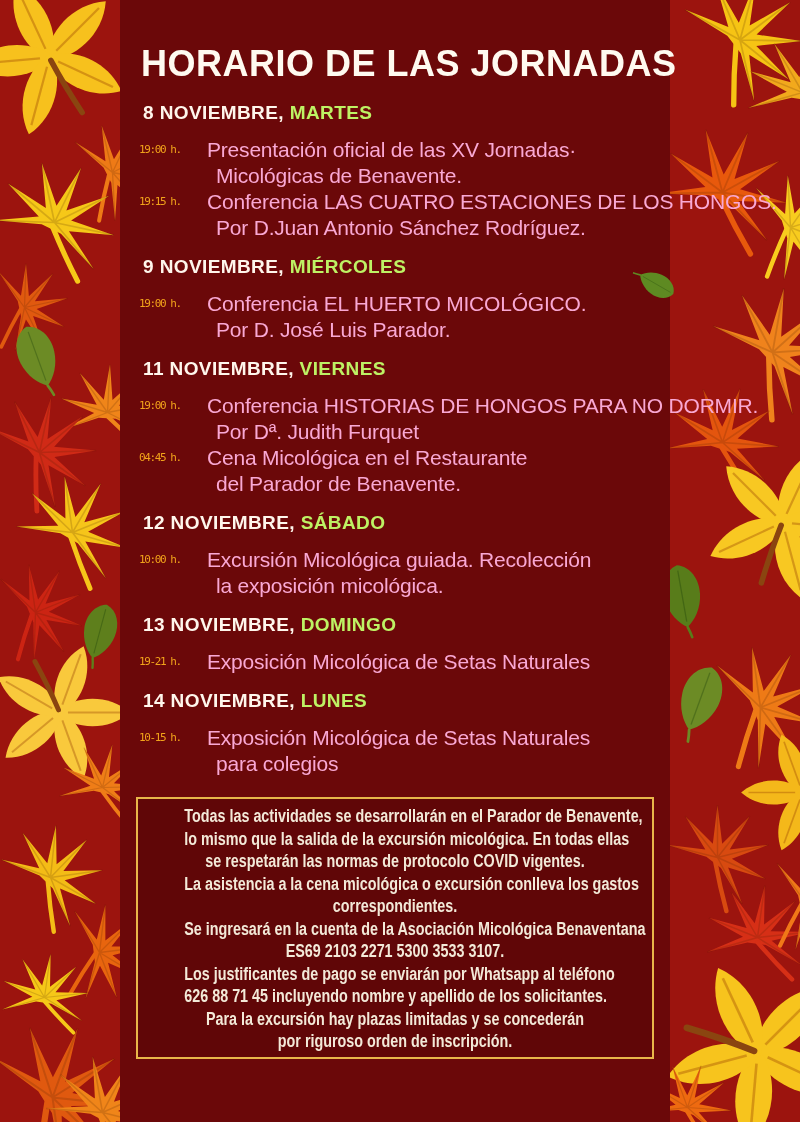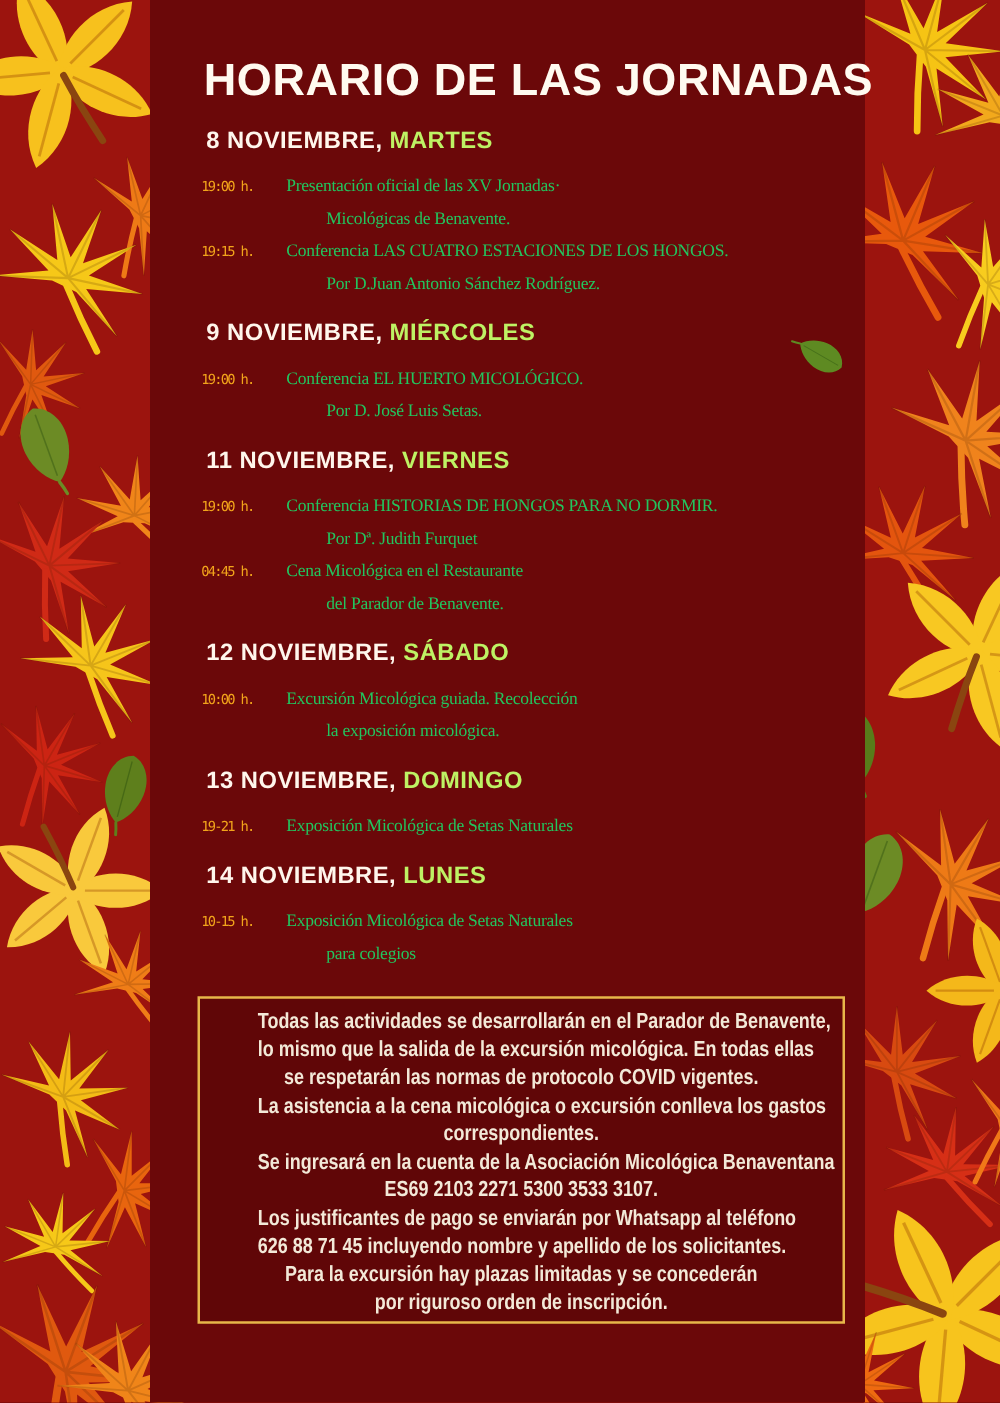--- a/index.html
+++ b/index.html
@@ -11,21 +11,21 @@
   }
   .poster{position:absolute;inset:0;}
 
   
   .leaf{position:absolute;z-index:1;display:block;}
   .leaf.above{z-index:3;}
 
   
   .panel{
     position:absolute;left:120px;top:0;width:550px;height:1122px;
-    background:#6B0809;z-index:2;padding-left:22px;
+    background:#6B0809;z-index:2;
   }
 
   .title{
     margin:45px 0 0 21px;
     font-size:36px;line-height:38px;font-weight:bold;letter-spacing:0.5px;
     color:#FFFAF0;white-space:nowrap;
   }
 
   .day{margin-top:16px;}
   .day:first-of-type{margin-top:20px;}
@@ -38,25 +38,25 @@
 
   .item{display:flex;align-items:flex-start;padding-left:19px;}
   .time{
     flex:none;width:68px;
     font-family:"DejaVu Sans Mono", monospace;
     font-size:11px;line-height:26px;letter-spacing:-1.4px;
     color:#F2A41B;white-space:nowrap;
   }
   .desc{flex:none;}
   .line{
-    font-family:Liberation Serif, serif;
-    font-size:14px;line-height:26px;letter-spacing:-0.2px;
-    color:#22c55e;white-space:nowrap;
-  }
-  .line.cont{margin-left:32px;}
+    font-family:Liberation Sans, sans-serif;
+    font-size:21px;line-height:26px;letter-spacing:-0.2px;
+    color:#f9a8d4;white-space:nowrap;
+  }
+  .line.cont{margin-left:9px;}
 
   .note-box{
     margin:20px 0 12px 16px;width:514px;
     border:2px solid #E8B64A;background:#600607;
     padding:6px 0 4px 0;text-align:center;
   }
   .note-line{
     font-size:17.5px;line-height:22.5px;font-weight:bold;
     color:#F3E9D8;white-space:nowrap;
     transform:scaleX(0.82);transform-origin:50% 50%;
@@ -226,21 +226,21 @@
 
     <section class="day">
       <div class="day-header">
         <span class="date">9 NOVIEMBRE,</span>
         <span class="dayname">MIÉRCOLES</span>
       </div>
       <div class="item">
         <span class="time">19:00 h.</span>
         <div class="desc">
           <div class="line">Conferencia EL HUERTO MICOLÓGICO.</div>
-          <div class="line cont">Por D. José Luis Setas.</div>
+          <div class="line cont">Por D. José Luis Parador.</div>
         </div>
       </div>
     </section>
 
     <section class="day">
       <div class="day-header">
         <span class="date">11 NOVIEMBRE,</span>
         <span class="dayname">VIERNES</span>
       </div>
       <div class="item">

